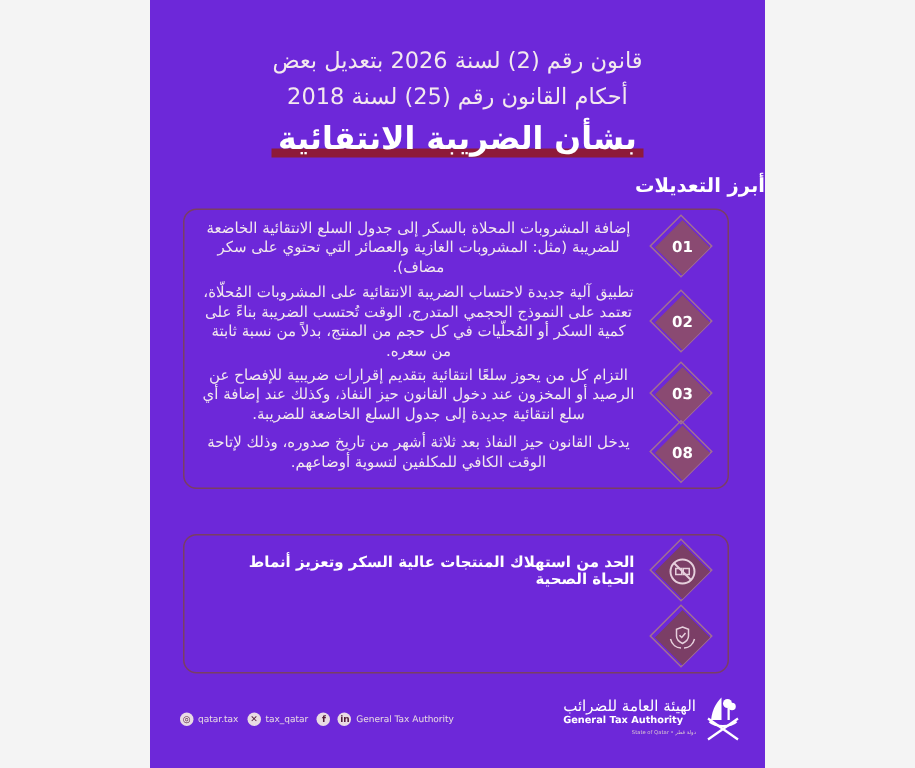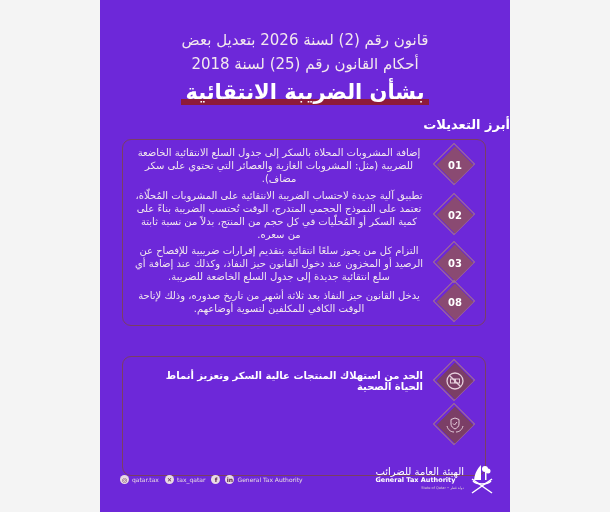--- a/index.html
+++ b/index.html
@@ -219,21 +219,21 @@
       <div class="badge">
         <div class="diamond-outer"></div>
         <div class="diamond-inner"></div>
         <div class="num">08</div>
       </div>
       <div class="item-text">يدخل القانون حيز النفاذ بعد ثلاثة أشهر من تاريخ صدوره، وذلك لإتاحة الوقت الكافي للمكلفين لتسوية أوضاعهم.</div>
     </div>
   </div>
 
 
-  <div class="card" style="top:356px; height:120px;">
+  <div class="card" style="top:356px; height:93px;">
     <div class="item" style="top:2px; height:44px;">
       <div class="badge goal-badge">
         <div class="diamond-outer"></div>
         <div class="diamond-inner"></div>
         <svg viewBox="0 0 20 20">
           <circle cx="10" cy="10" r="8" fill="none" stroke="#e6cfdc" stroke-width="1.3"></circle>
           <rect x="5.5" y="8" width="4" height="4" fill="none" stroke="#e6cfdc" stroke-width="1"></rect>
           <rect x="10.5" y="8" width="4" height="4" fill="none" stroke="#e6cfdc" stroke-width="1"></rect>
           <line x1="4.3" y1="4.3" x2="15.7" y2="15.7" stroke="#e6cfdc" stroke-width="1.3"></line>
         </svg>

